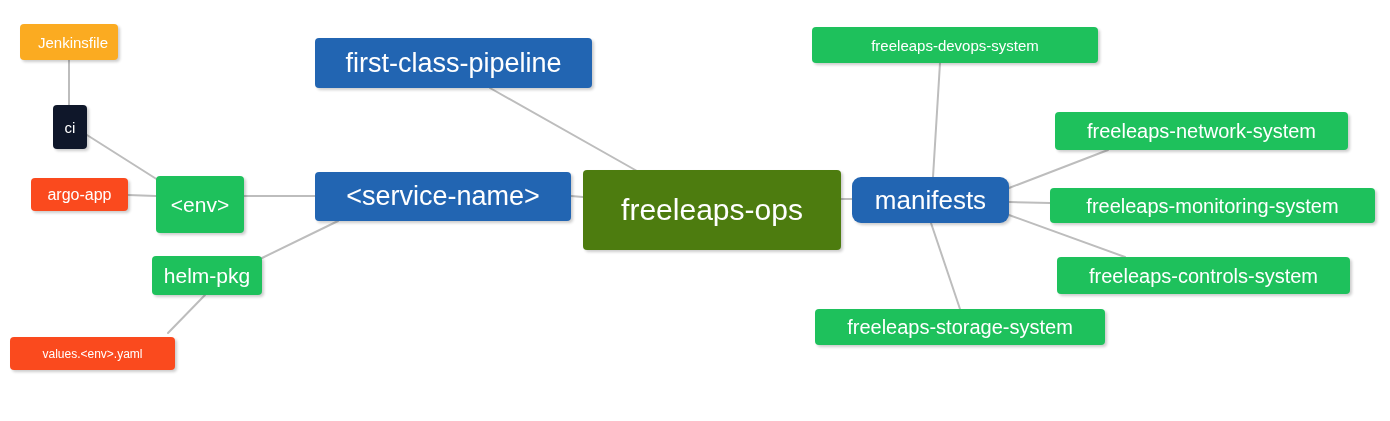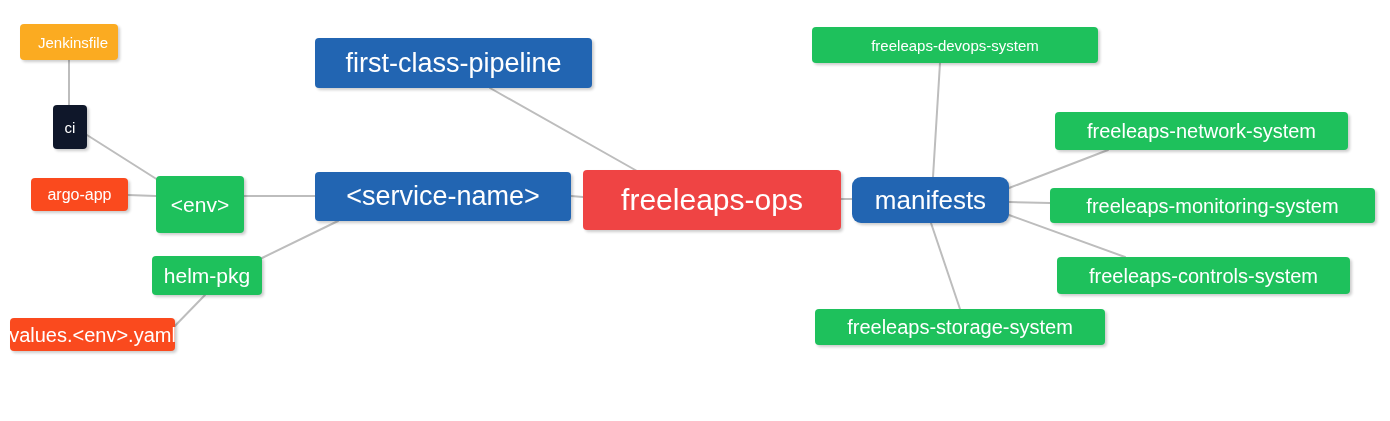--- a/index.html
+++ b/index.html
@@ -70,30 +70,30 @@
       </div>
       <div class="node" style="left: 31px; top: 178px; width: 97px; height: 33px; background: rgb(250, 74, 30); font-size: 16px;">
         <span class="node-label">argo-app</span>
       </div>
       <div class="node" style="left: 156px; top: 176px; width: 88px; height: 57px; background: rgb(30, 193, 92); font-size: 21px;">
         <span class="node-label">&lt;env&gt;</span>
       </div>
       <div class="node" style="left: 152px; top: 256px; width: 110px; height: 39px; background: rgb(30, 193, 92); font-size: 21px;">
         <span class="node-label">helm-pkg</span>
       </div>
-      <div class="node" style="left: 10px; top: 318px; width: 165px; height: 33px; background: rgb(250, 74, 30); font-size: 20px;">
+      <div class="node" style="left: 10px; top: 337px; width: 165px; height: 33px; background: rgb(250, 74, 30); font-size: 12px;">
         <span class="node-label">values.&lt;env&gt;.yaml</span>
       </div>
       <div class="node" style="left: 315px; top: 38px; width: 277px; height: 50px; background: rgb(34, 101, 178); font-size: 27px;">
         <span class="node-label">first-class-pipeline</span>
       </div>
       <div class="node" style="left: 315px; top: 172px; width: 256px; height: 49px; background: rgb(34, 101, 178); font-size: 27px;">
         <span class="node-label">&lt;service-name&gt;</span>
       </div>
-      <div class="node" style="left: 583px; top: 170px; width: 258px; height: 60px; background: #ef4444; font-size: 30px;">
+      <div class="node" style="left: 583px; top: 170px; width: 258px; height: 80px; background: #4d7c0f; font-size: 30px;">
         <span class="node-label">freeleaps-ops</span>
       </div>
       <div class="node" style="left: 852px; top: 177px; width: 157px; height: 46px; background: rgb(34, 101, 178); font-size: 26px; border-radius: 9px;">
         <span class="node-label">manifests</span>
       </div>
       <div class="node" style="left: 800px; top: 27px; width: 286px; height: 36px; background: rgb(30, 193, 92); font-size: 15px; margin-left: 12px;">
         <span class="node-label">freeleaps-devops-system</span>
       </div>
       <div class="node" style="left: 1055px; top: 112px; width: 293px; height: 38px; background: rgb(30, 193, 92); font-size: 20px;">
         <span class="node-label">freeleaps-network-system</span>

